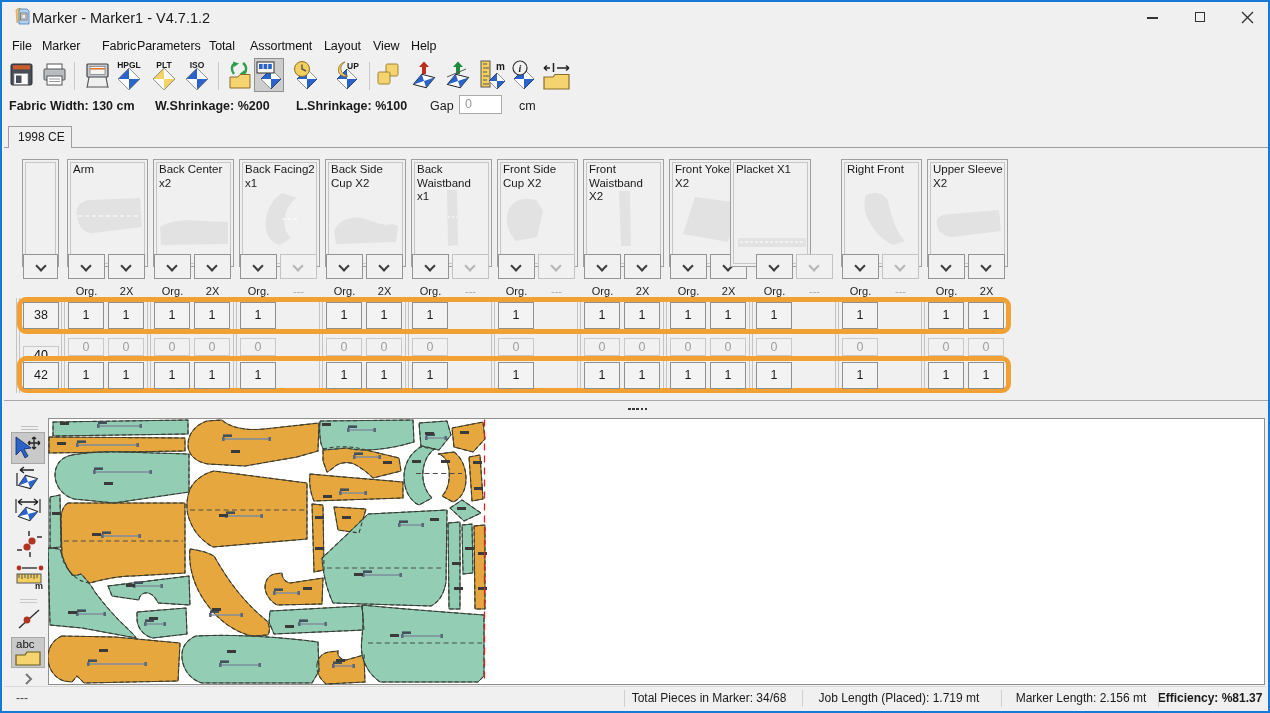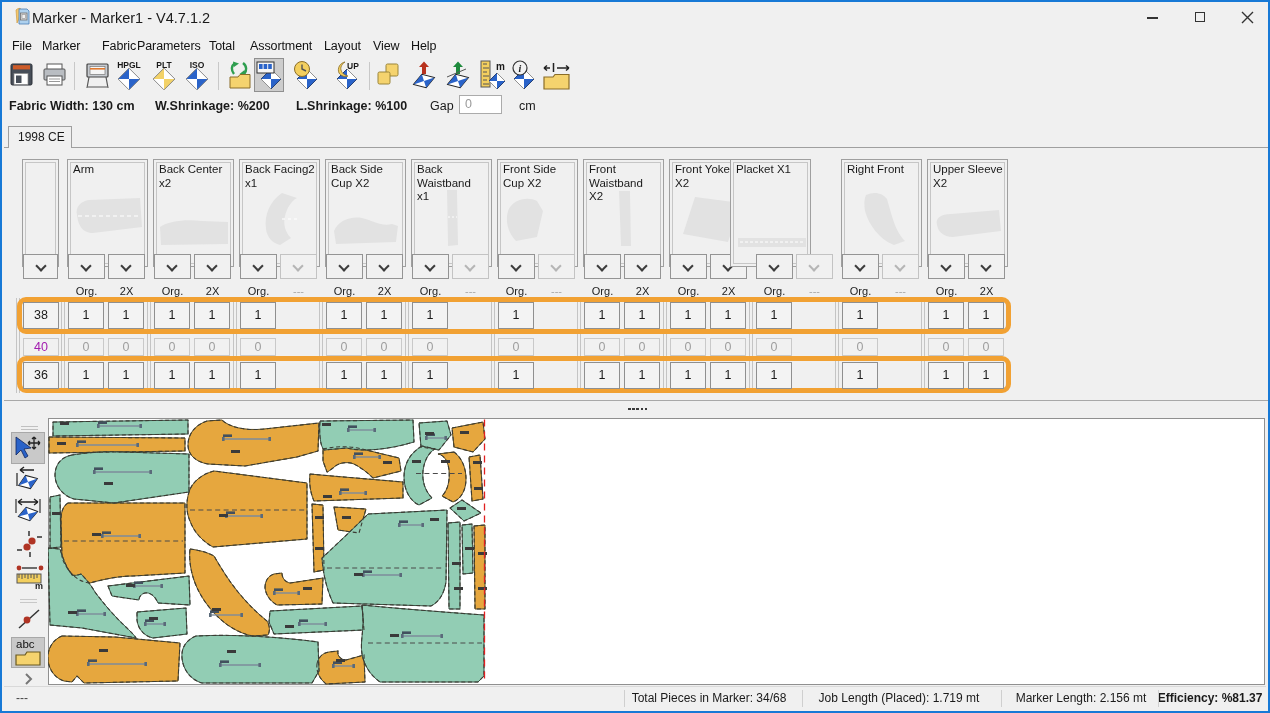--- a/index.html
+++ b/index.html
@@ -413,40 +413,40 @@
 <div class="cell" style="left:410px;top:300px">1</div>
 <div class="cell" style="left:496px;top:300px">1</div>
 <div class="cell" style="left:582px;top:300px">1</div>
 <div class="cell" style="left:622px;top:300px">1</div>
 <div class="cell" style="left:668px;top:300px">1</div>
 <div class="cell" style="left:708px;top:300px">1</div>
 <div class="cell" style="left:754px;top:300px">1</div>
 <div class="cell" style="left:840px;top:300px">1</div>
 <div class="cell" style="left:926px;top:300px">1</div>
 <div class="cell" style="left:966px;top:300px">1</div>
-<div class="cell0" style="left:21px;top:336px;color:#a21caf">40</div>
+<div class="cell0" style="left:21px;top:344px;color:#000000">40</div>
 <div class="cell0" style="left:66px;top:336px">0</div>
 <div class="cell0" style="left:106px;top:336px">0</div>
 <div class="cell0" style="left:152px;top:336px">0</div>
 <div class="cell0" style="left:192px;top:336px">0</div>
 <div class="cell0" style="left:238px;top:336px">0</div>
 <div class="cell0" style="left:324px;top:336px">0</div>
 <div class="cell0" style="left:364px;top:336px">0</div>
 <div class="cell0" style="left:410px;top:336px">0</div>
 <div class="cell0" style="left:496px;top:336px">0</div>
 <div class="cell0" style="left:582px;top:336px">0</div>
 <div class="cell0" style="left:622px;top:336px">0</div>
 <div class="cell0" style="left:668px;top:336px">0</div>
 <div class="cell0" style="left:708px;top:336px">0</div>
 <div class="cell0" style="left:754px;top:336px">0</div>
 <div class="cell0" style="left:840px;top:336px">0</div>
 <div class="cell0" style="left:926px;top:336px">0</div>
 <div class="cell0" style="left:966px;top:336px">0</div>
 <div class="orow" style="top:354px"></div>
-<div class="cell" style="left:21px;top:360px;color:#1a1a1a">36</div>
+<div class="cell" style="left:21px;top:360px;color:#1a1a1a">42</div>
 <div class="cell" style="left:66px;top:360px">1</div>
 <div class="cell" style="left:106px;top:360px">1</div>
 <div class="cell" style="left:152px;top:360px">1</div>
 <div class="cell" style="left:192px;top:360px">1</div>
 <div class="cell" style="left:238px;top:360px">1</div>
 <div class="cell" style="left:324px;top:360px">1</div>
 <div class="cell" style="left:364px;top:360px">1</div>
 <div class="cell" style="left:410px;top:360px">1</div>
 <div class="cell" style="left:496px;top:360px">1</div>
 <div class="cell" style="left:582px;top:360px">1</div>

